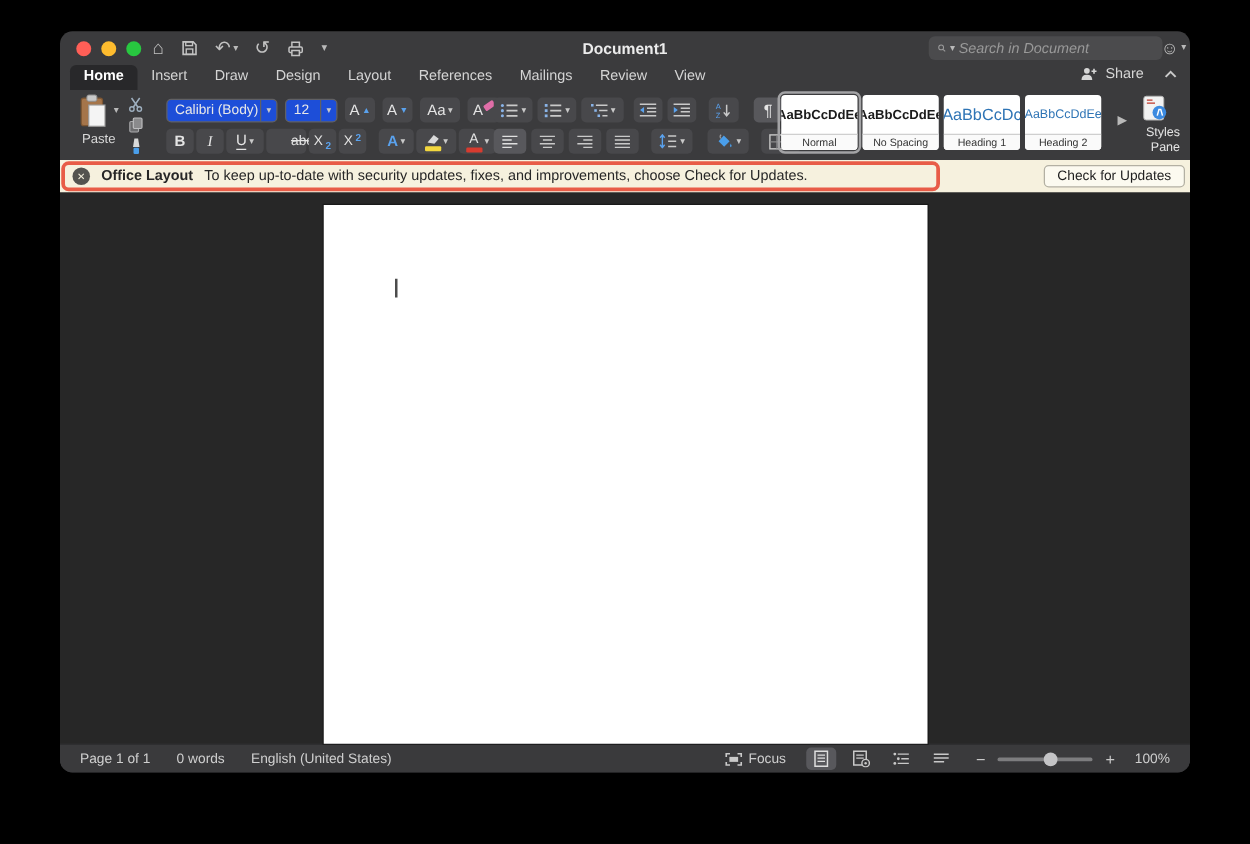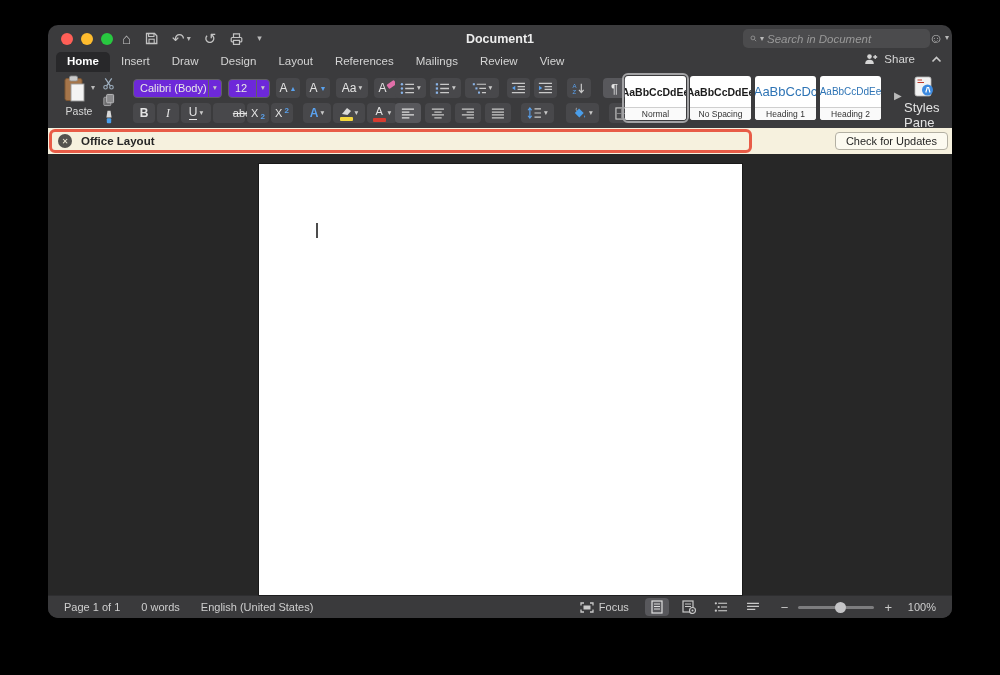--- a/index.html
+++ b/index.html
@@ -34,21 +34,21 @@
   .share-group { position:absolute; right:10px; top:1px; display:flex; align-items:center; gap:6px;
                  color:#d6d6d6; font-size:11.5px; }
   .share-group .chev-up { margin-left:10px; }
 
   
   .ribbon { height:56px; flex:none; position:relative; background:#3b3b3d; }
   .btn-sm { height:20px; min-width:22px; background:#48484b; border-radius:4px; display:flex;
             align-items:center; justify-content:center; color:#e4e4e4; font-size:12px; padding:0 3px; gap:2px; }
   .btn-sm.pressed { background:#58585c; }
   .dd { font-size:7.5px; color:#c9c9c9; line-height:1; }
-  .combo { height:19px; background:#6d28d9; border:1px solid #616164; border-radius:4px;
+  .combo { height:19px; background:#1d4ed8; border:1px solid #616164; border-radius:4px;
            display:flex; align-items:center; color:#e8e8e8; font-size:11px; }
   .combo .val { padding:0 6px; flex:1; white-space:nowrap; overflow:hidden; }
   .combo .cdd { width:13px; border-left:1px solid #616164; align-self:stretch; display:flex; align-items:center; justify-content:center; }
 
   .paste-group { position:absolute; left:8px; top:3px; width:46px; text-align:center; }
   .paste-icon-row { display:flex; align-items:flex-start; justify-content:center; gap:3px; }
   .paste-label { font-size:10.5px; color:#d8d8d8; margin-top:2px; }
   .clip-tools { position:absolute; left:54px; top:5px; display:flex; flex-direction:column; gap:3px; align-items:center; }
 
   .font-row1 { position:absolute; left:85px; top:6px; display:flex; align-items:center; gap:6px; }
@@ -71,21 +71,21 @@
                 display:flex; flex-direction:column; }
   .style-card.selected { outline:2px solid #a3a3a5; outline-offset:1px; }
   .style-sample { flex:1; display:flex; align-items:center; justify-content:center;
                   font-size:10.5px; font-weight:bold; color:#1b1b1b; white-space:nowrap; }
   .style-sample.h1 { font-size:13px; color:#2e74b5; font-weight:normal; }
   .style-sample.h2 { font-size:10px; color:#2e74b5; font-weight:normal; }
   .style-label { height:13px; border-top:1px solid #cfcfcf; background:#fafafa; font-size:8.5px; color:#333;
                  display:flex; align-items:center; justify-content:center; }
   .more-styles { position:absolute; left:846px; top:18px; color:#b9b9b9; font-size:10px; }
   .styles-pane { position:absolute; left:856px; top:4px; width:40px; display:flex; flex-direction:column; align-items:center; }
-  .styles-pane-label { font-size:13px; color:#e4e4e4; text-align:left; line-height:1.15; margin-top:2px; }
+  .styles-pane-label { font-size:10px; color:#e4e4e4; text-align:right; line-height:1.15; margin-top:2px; }
 
   
   .update-bar { height:26px; flex:none; background:#f6f1de; position:relative; display:flex; align-items:center; }
   .update-highlight { position:absolute; left:1px; top:1px; bottom:1px; width:703px;
                       border:3px solid #e85c47; border-radius:6px; pointer-events:none; }
   .update-close { width:14px; height:14px; border-radius:50%; background:#54534f; color:#f6f1de;
                   font-size:8px; display:flex; align-items:center; justify-content:center; margin-left:10px; }
   .update-title { font-size:11.5px; font-weight:bold; color:#262626; margin-left:9px; }
   .update-msg { font-size:11.5px; color:#262626; margin-left:9px; }
   .update-btn { position:absolute; right:4px; top:4px; height:18px; padding:0 10px; background:#fcfaf0;
@@ -412,20 +412,21 @@
       <div class="styles-pane-label">Styles Pane</div>
     </div>
   </div>
 
   <div class="update-bar" style="background: rgb(246, 241, 222);">
     <div class="update-highlight" style="border-color: rgb(232, 92, 71);"></div>
     <div class="update-close">
       <span>✕</span>
     </div>
     <div class="update-title">Office Layout</div>
+    <div class="update-msg">To keep up-to-date with security updates, fixes, and improvements, choose Check for Updates.</div>
     <button class="update-btn">Check for Updates</button>
   </div>
 
   <div class="doc-area">
     <div class="page">
       <div class="caret"></div>
     </div>
   </div>
 
   <div class="statusbar">

